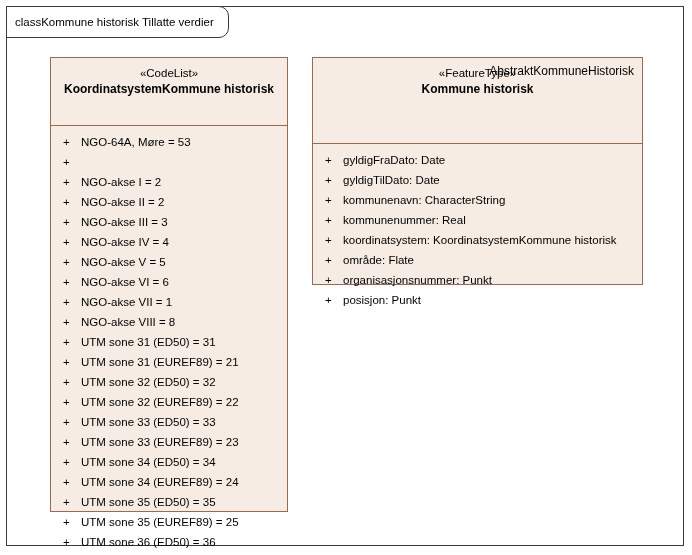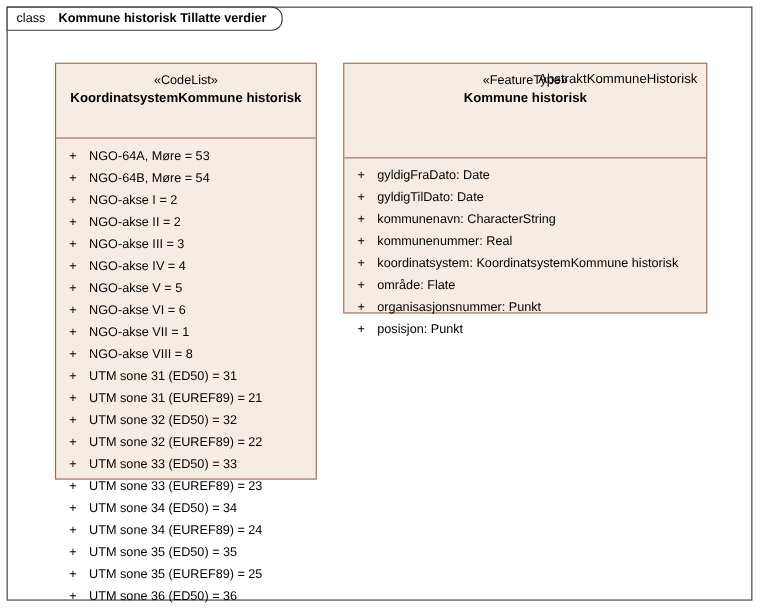--- a/index.html
+++ b/index.html
@@ -25,40 +25,40 @@
     width: 678px;
     height: 540px;
     border: 1px solid #3b3b3b;
     box-sizing: border-box;
     background: #ffffff;
   }
   .frame-tab {
     position: absolute;
     left: 6px;
     top: 6px;
-    height: 22px;
+    height: 32px;
     box-sizing: border-box;
     border: 1px solid #3b3b3b;
     border-bottom: 1px solid #3b3b3b;
     background: #ffffff;
     border-top-right-radius: 10px;
     border-bottom-right-radius: 10px;
     padding: 0 14px 0 8px;
     display: flex;
     align-items: center;
     font-size: 11.5px;
     color: #000000;
     white-space: nowrap;
   }
   .frame-tab .kw {
     font-weight: normal;
   }
   .frame-tab .nm {
-    font-weight: bold;
-    margin-left: 12px;
+    font-weight: normal;
+    margin-left: 0;
   }
 
   
   .uml-class {
     position: absolute;
     background: #f6ece4;
     border: 1px solid #9c6b4f;
     box-sizing: border-box;
   }
   .uml-header {
@@ -105,21 +105,21 @@
   }
   .attr-text {
     flex: 1 1 auto;
   }
 
   
   #codelist-class {
     left: 50px;
     top: 57px;
     width: 238px;
-    height: 379px;
+    height: 455px;
   }
   #codelist-class .uml-header {
     height: 52px;
     padding-top: 7px;
   }
   #featuretype-class {
     left: 312px;
     top: 57px;
     width: 331px;
     height: 228px;
@@ -153,21 +153,20 @@
       <div class="stereo">«CodeList»</div>
       <div class="cname">KoordinatsystemKommune historisk</div>
     </div>
     <div class="uml-body">
       <div class="attr-row">
           <span class="attr-vis">+</span>
           <span class="attr-text">NGO-64A, Møre = 53</span>
         </div>
       <div class="attr-row">
           <span class="attr-vis">+</span>
-          <span class="attr-text">NGO-64B, Møre = 54</span>
         </div>
       <div class="attr-row">
           <span class="attr-vis">+</span>
           <span class="attr-text">NGO-akse I = 2</span>
         </div>
       <div class="attr-row">
           <span class="attr-vis">+</span>
           <span class="attr-text">NGO-akse II = 2</span>
         </div>
       <div class="attr-row">

